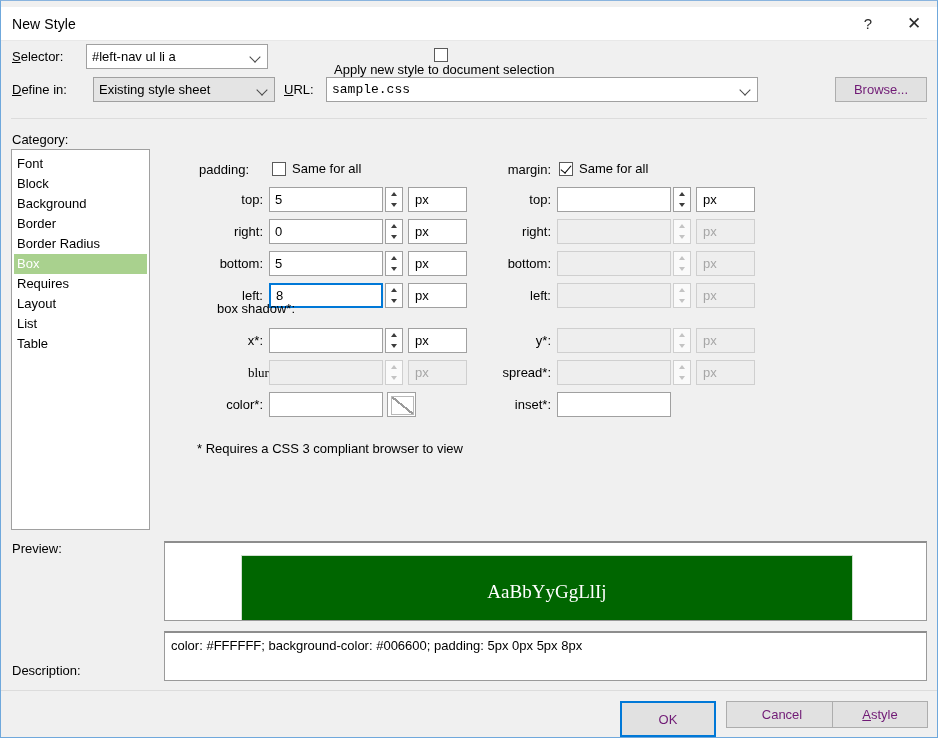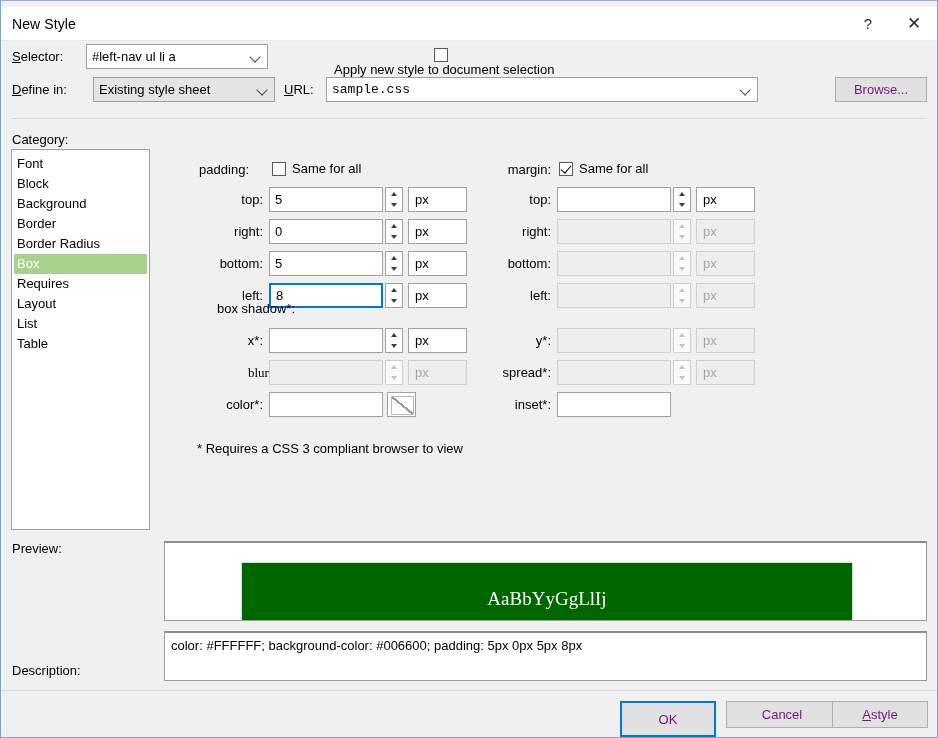--- a/index.html
+++ b/index.html
@@ -207,21 +207,21 @@
   
   #preview-box {
     position: absolute; left: 163px; top: 540px;
     width: 763px; height: 80px;
     background: #ffffff;
     border: 1px solid #9a9a9a;
     border-top: 2px solid #8d8d8d;
     overflow: hidden;
   }
   #preview-swatch {
-    position: absolute; left: 76px; top: 19px;
+    position: absolute; left: 76px; top: 12px;
     width: 612px; height: 74px;
     background: #006600;
     border: 1px solid #cfe0cf;
     display: flex; align-items: center; justify-content: center;
   }
   #preview-text {
     color: #ffffff;
     font-family: "Liberation Serif", serif;
     font-size: 19px;
   }

